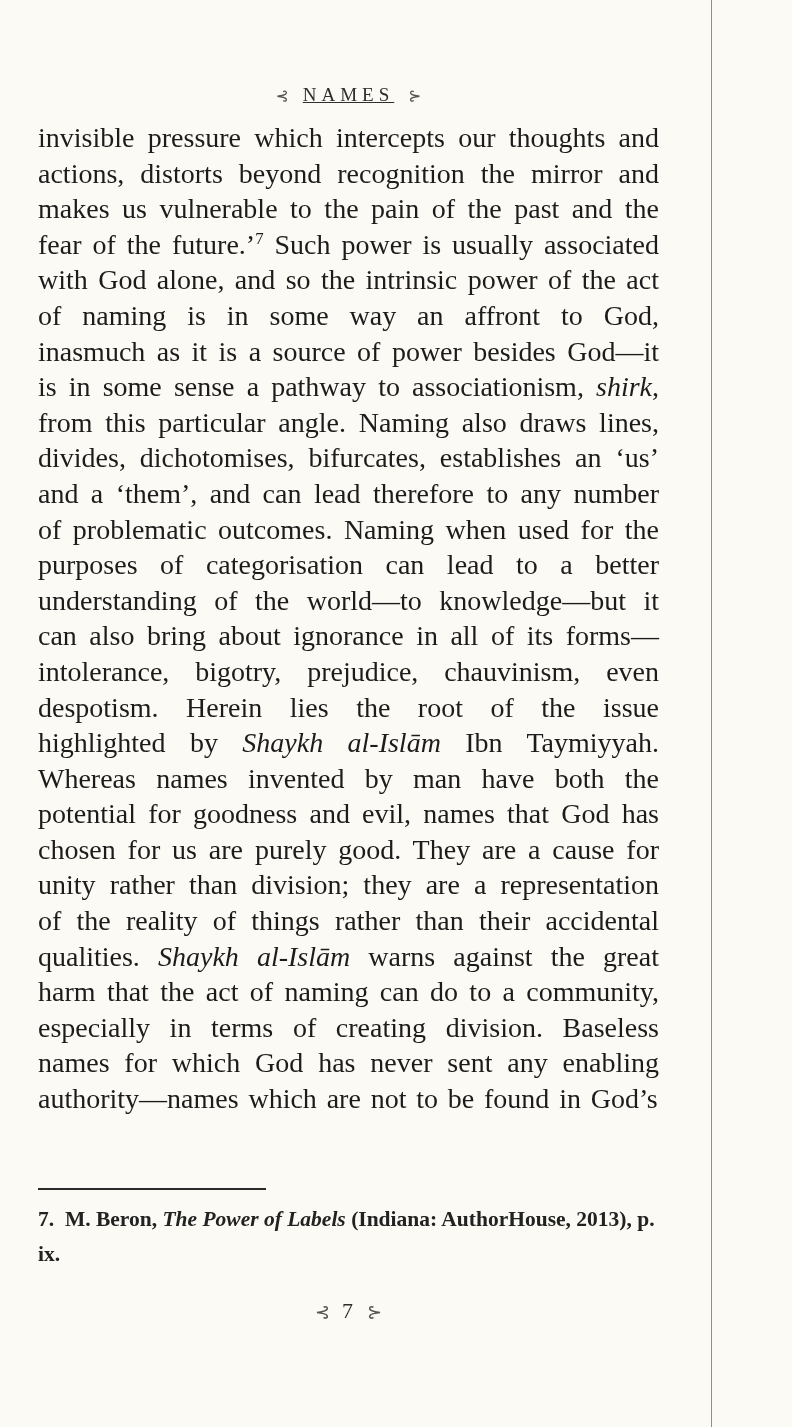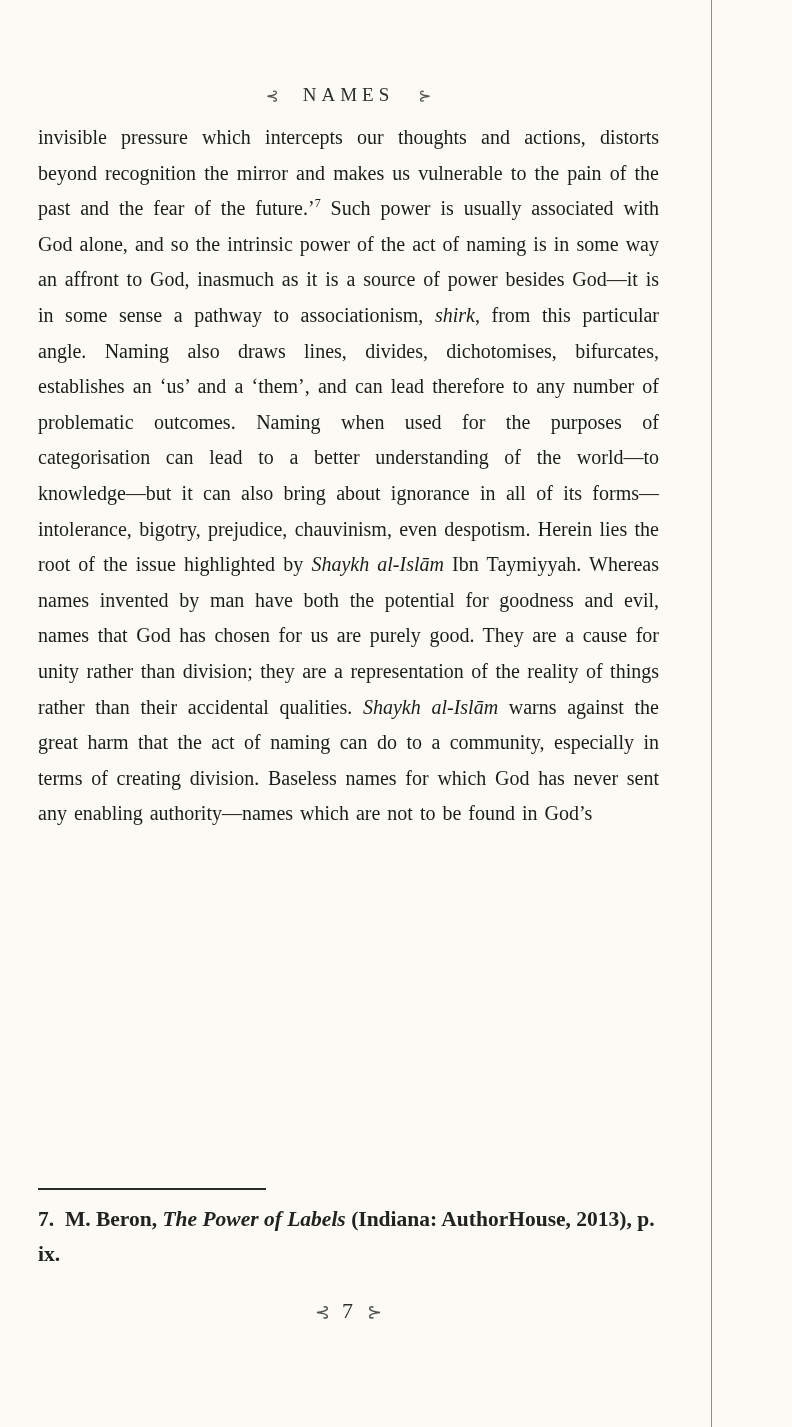--- a/index.html
+++ b/index.html
@@ -23,34 +23,35 @@
     position: absolute;
     top: 84px;
     left: 38px;
     width: 621px;
     text-align: center;
     font-size: 19px;
     color: #2e2e2e;
   }
   .running-header .title {
     letter-spacing: 5px;
-    margin: 0 24px;
+    margin: 0 14px;
+    text-decoration: underline;
   }
   .orn {
     color: #555;
     font-family: "DejaVu Sans", sans-serif;
     font-size: 0.82em;
     letter-spacing: 0;
   }
   .body-text {
     position: absolute;
     top: 120px;
     left: 38px;
     width: 621px;
-    font-size: 20px;
+    font-size: 28px;
     line-height: 35.6px;
     text-align: justify;
     word-spacing: 0.10em;
   }
   .body-text em, .footnote em { font-style: italic; }
   .body-text sup {
     font-size: 0.60em;
     line-height: 0;
     vertical-align: super;
   }

